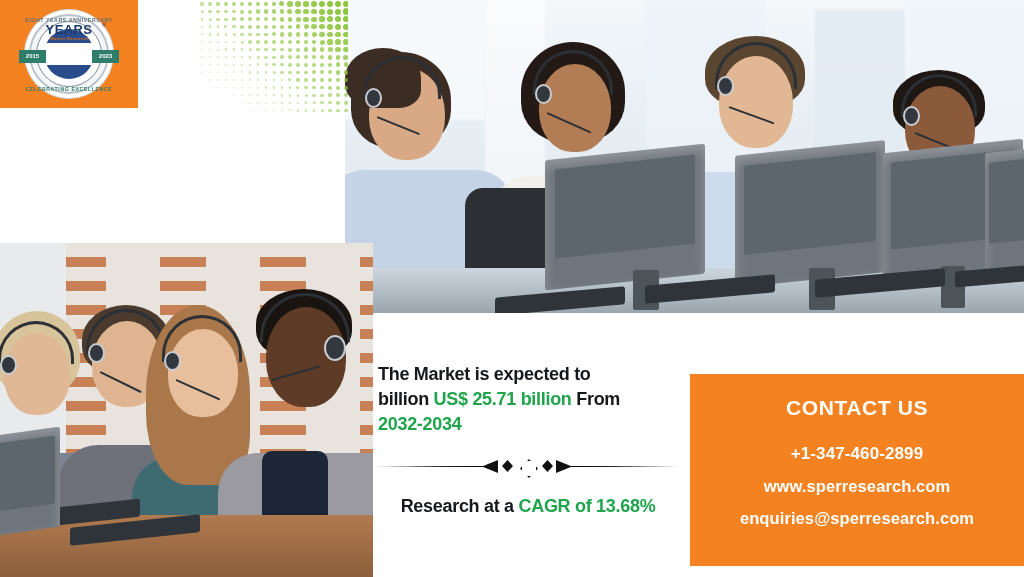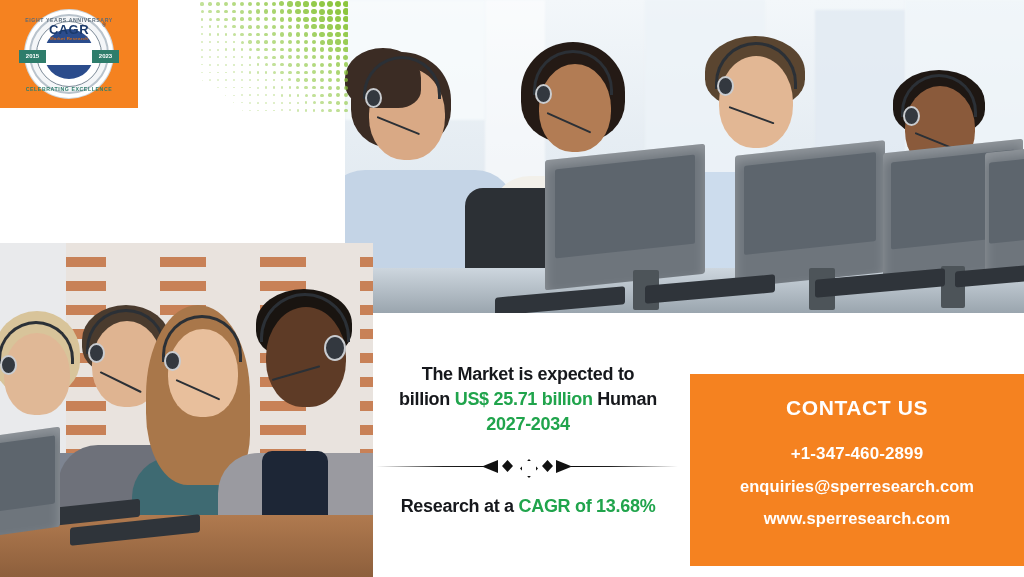--- a/index.html
+++ b/index.html
@@ -67,21 +67,21 @@
   .mstand{position:absolute;background:#4d5459;border-radius:2px;}
   .desk{position:absolute;background:linear-gradient(180deg,#cfd6dc,#aab3bb);}
   .keyboard{position:absolute;background:#2f343a;border-radius:3px;}
   .brick{position:absolute;inset:0;
          background-image:
           linear-gradient(0deg,transparent 0 10px,#e8e2dd 10px 14px),
           linear-gradient(90deg,#c2703f 0 46px,#e8e2dd 46px 50px);
          background-size:100% 24px,100px 24px;opacity:.85;}
 
   
-  .stats{position:absolute;left:378px;top:362px;width:300px;text-align:center;}
+  .stats{position:absolute;left:378px;top:362px;width:300px;}
   .stat-line{font-family:"Liberation Sans",sans-serif;font-weight:bold;
              font-size:18px;line-height:25px;color:#16181c;letter-spacing:-.3px;}
   .green{color:#20A44C;}
   .divider{position:absolute;left:376px;top:455px;width:302px;height:24px;}
   .divider .bar{position:absolute;top:11px;height:1px;background:
        linear-gradient(90deg,rgba(0,0,0,0) 0%,#222 55%,#000 100%);}
   .divider .bar.l{left:0;width:122px;}
   .divider .bar.r{right:0;width:122px;
        background:linear-gradient(270deg,rgba(0,0,0,0) 0%,#222 55%,#000 100%);}
   .divider .tip{position:absolute;top:5px;width:16px;height:13px;background:#111;}
@@ -501,54 +501,54 @@
       <i style="left:138.3px;top:108.7px;width:3.4px;height:3.4px;background:#8CC63E;opacity:0.56"></i>
       <i style="left:146.2px;top:108.6px;width:3.6px;height:3.6px;background:#8CC63E;opacity:0.59"></i>
     </div>
 
   <div class="logo-tile">
     <div class="badge">
       <div class="badge-ring"></div>
       <div class="badge-ring2"></div>
       <div class="arc-top">EIGHT YEARS ANNIVERSARY</div>
       <div class="badge-core"></div>
-      <div class="badge-sper">CAGR</div>
+      <div class="badge-sper">YEARS</div>
       <div class="badge-sub">Market Research</div>
       <div class="badge-reg">®</div>
       <div class="ribbon l">
         <span>2015</span>
       </div>
       <div class="ribbon r">
         <span>2023</span>
       </div>
       <div class="arc-bot">CELEBRATING EXCELLENCE</div>
     </div>
   </div>
 
 
   <div class="stats">
     <div class="stat-line">The Market is expected to</div>
-    <div class="stat-line"><span>billion </span><span class="green">US$ 25.71 billion</span><span> Human</span></div>
-    <div class="stat-line green">2027-2034</div>
+    <div class="stat-line"><span>billion </span><span class="green">US$ 25.71 billion</span><span> From</span></div>
+    <div class="stat-line green">2032-2034</div>
   </div>
 
   <div class="divider">
     <div class="bar l"></div>
       <div class="bar r"></div>
     <div class="tip l"></div>
       <div class="tip r"></div>
     <div class="dia sl"></div>
       <div class="dia c"></div>
       <div class="dia sr"></div>
   </div>
 
   <div class="cagr">
     <div class="stat-line"><span>Research at a </span><span class="green">CAGR of  13.68%</span></div>
   </div>
 
   <div class="contact">
     <h2>CONTACT US</h2>
     <div class="row r1">+1-347-460-2899</div>
+    <div class="row r3">www.sperresearch.com</div>
     <div class="row r2">enquiries@sperresearch.com</div>
-    <div class="row r3">www.sperresearch.com</div>
   </div>
 
 </div>
 
 </body></html>

